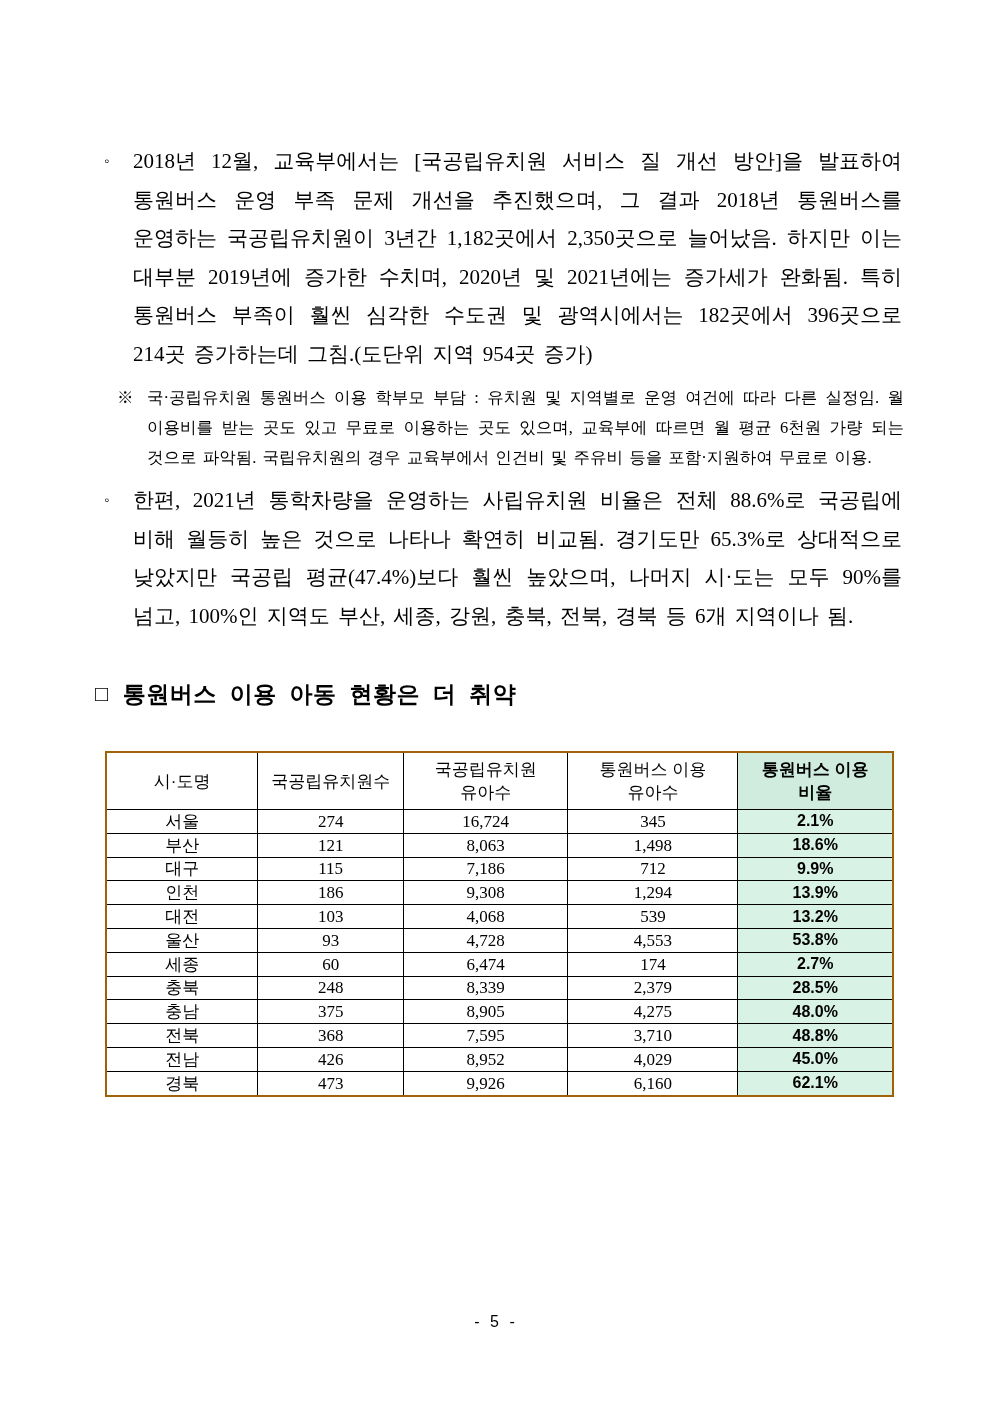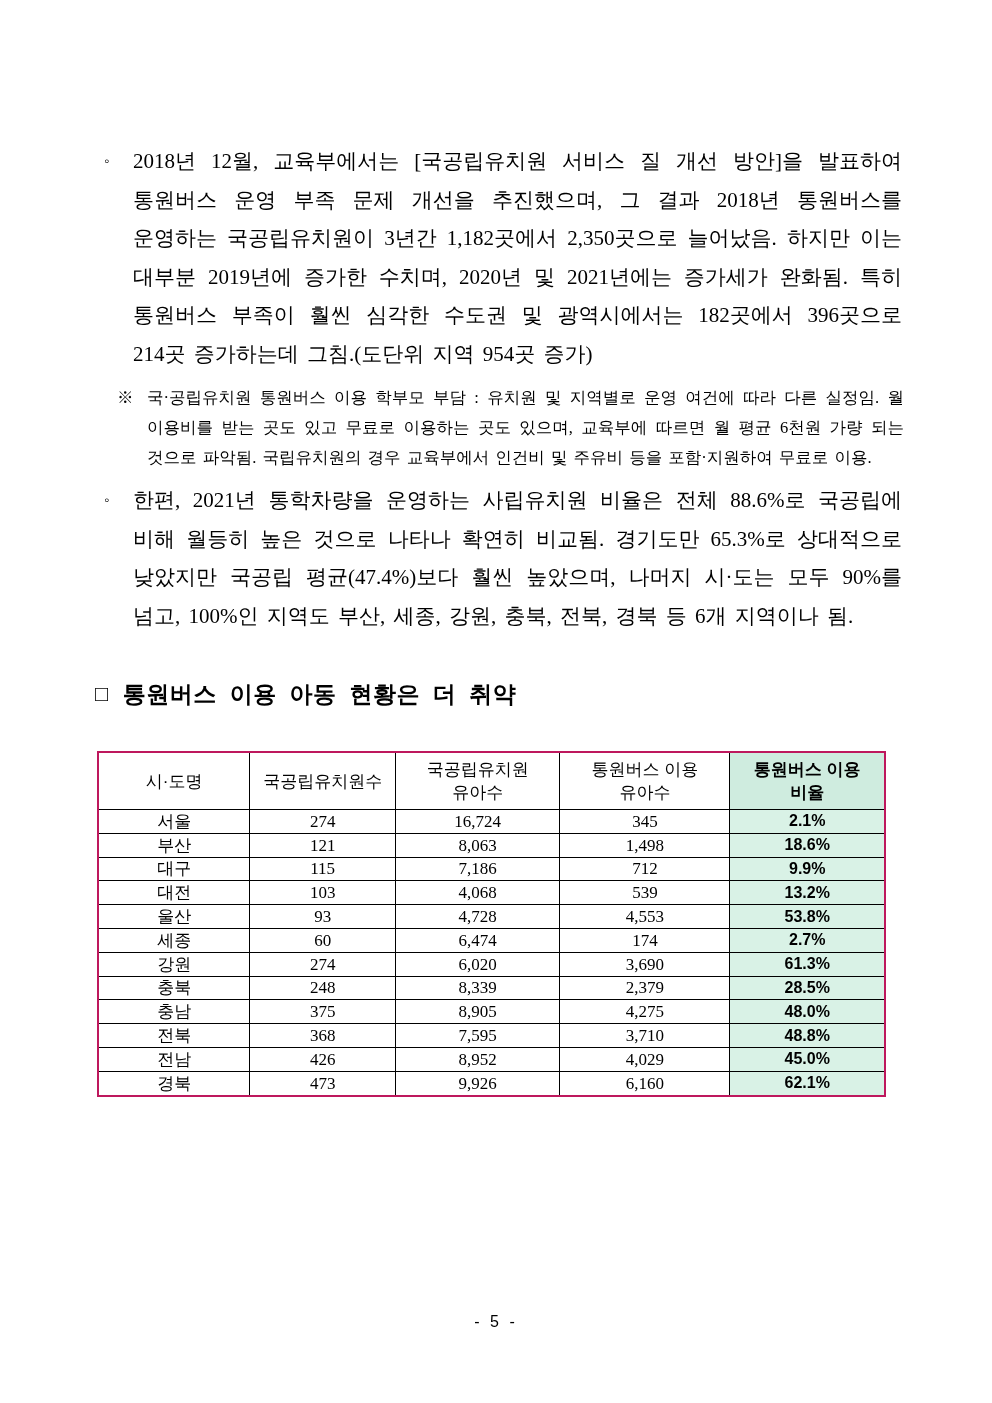--- a/index.html
+++ b/index.html
@@ -56,22 +56,23 @@
     font-size:22px;
     margin-right:14px;
   }
   .table-wrap{
     margin:42px 0 0 97px;
     width:789px;
   }
   table{
     width:100%;
     border-collapse:collapse;
-    border:2px solid #be185d;
+    border:2px solid #a16207;
     table-layout:fixed;
+    margin-left:8px;
   }
   th,td{
     border:1px solid #000;
     text-align:center;
     vertical-align:middle;
     padding:0;
     overflow:hidden;
   }
   thead th{
     height:56px;
@@ -168,20 +169,27 @@
             <td class="hl">18.6%</td>
           </tr>
           <tr>
             <td>대구</td>
             <td>115</td>
             <td>7,186</td>
             <td>712</td>
             <td class="hl">9.9%</td>
           </tr>
           <tr>
+            <td>인천</td>
+            <td>186</td>
+            <td>9,308</td>
+            <td>1,294</td>
+            <td class="hl">13.9%</td>
+          </tr>
+          <tr>
             <td>대전</td>
             <td>103</td>
             <td>4,068</td>
             <td>539</td>
             <td class="hl">13.2%</td>
           </tr>
           <tr>
             <td>울산</td>
             <td>93</td>
             <td>4,728</td>
@@ -189,27 +197,20 @@
             <td class="hl">53.8%</td>
           </tr>
           <tr>
             <td>세종</td>
             <td>60</td>
             <td>6,474</td>
             <td>174</td>
             <td class="hl">2.7%</td>
           </tr>
           <tr>
-            <td>강원</td>
-            <td>274</td>
-            <td>6,020</td>
-            <td>3,690</td>
-            <td class="hl">61.3%</td>
-          </tr>
-          <tr>
             <td>충북</td>
             <td>248</td>
             <td>8,339</td>
             <td>2,379</td>
             <td class="hl">28.5%</td>
           </tr>
           <tr>
             <td>충남</td>
             <td>375</td>
             <td>8,905</td>

